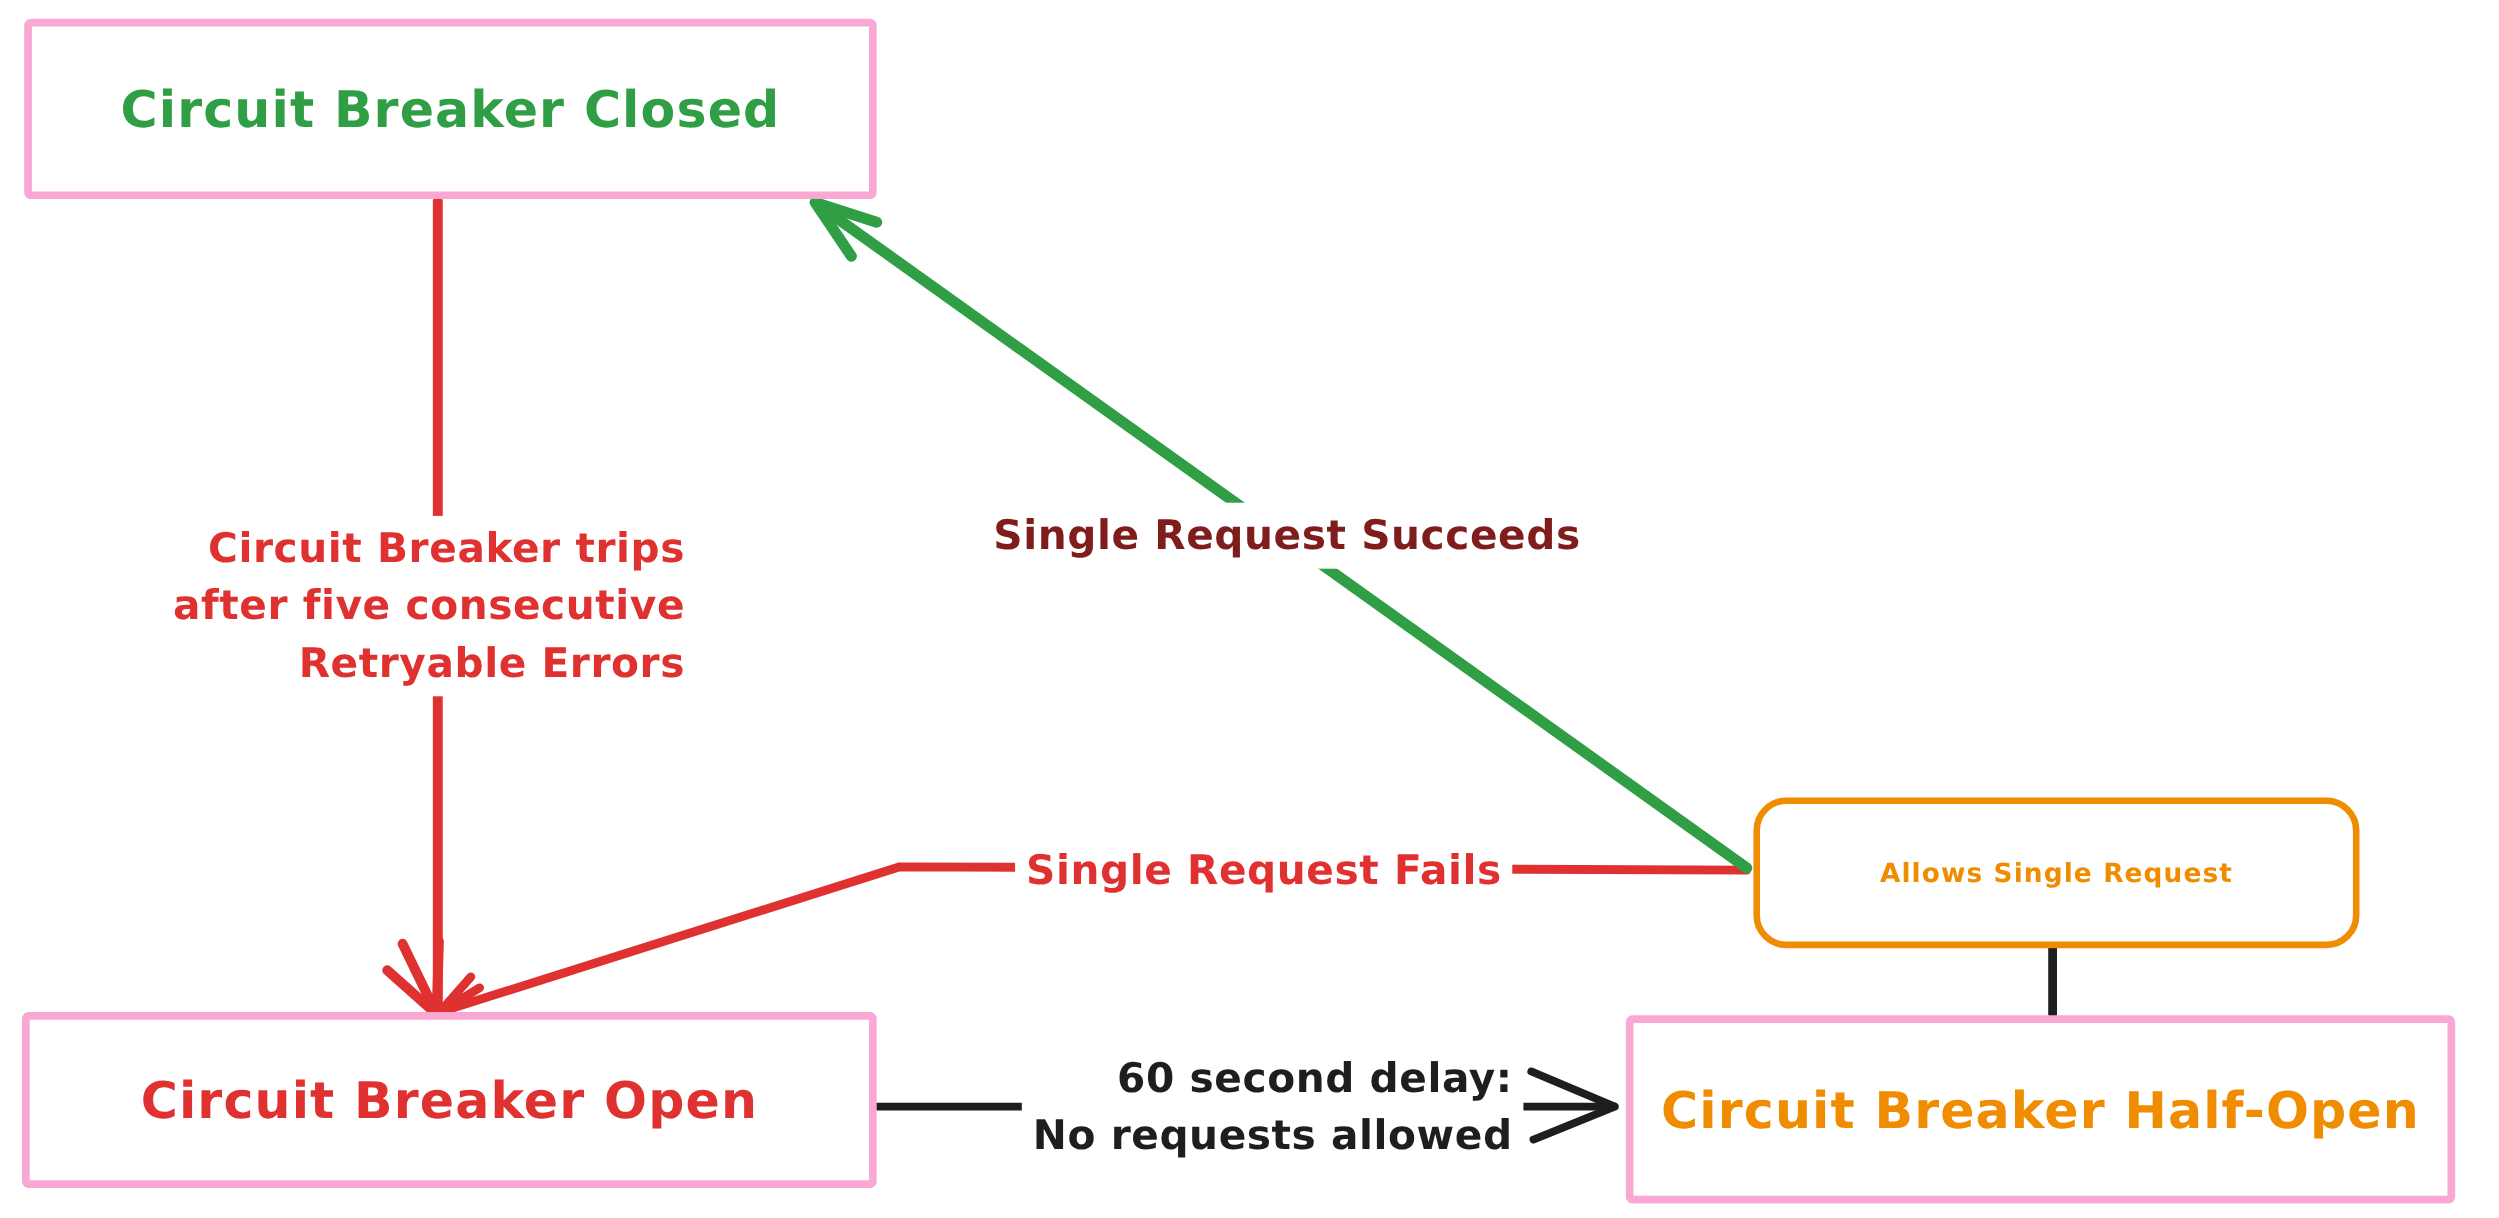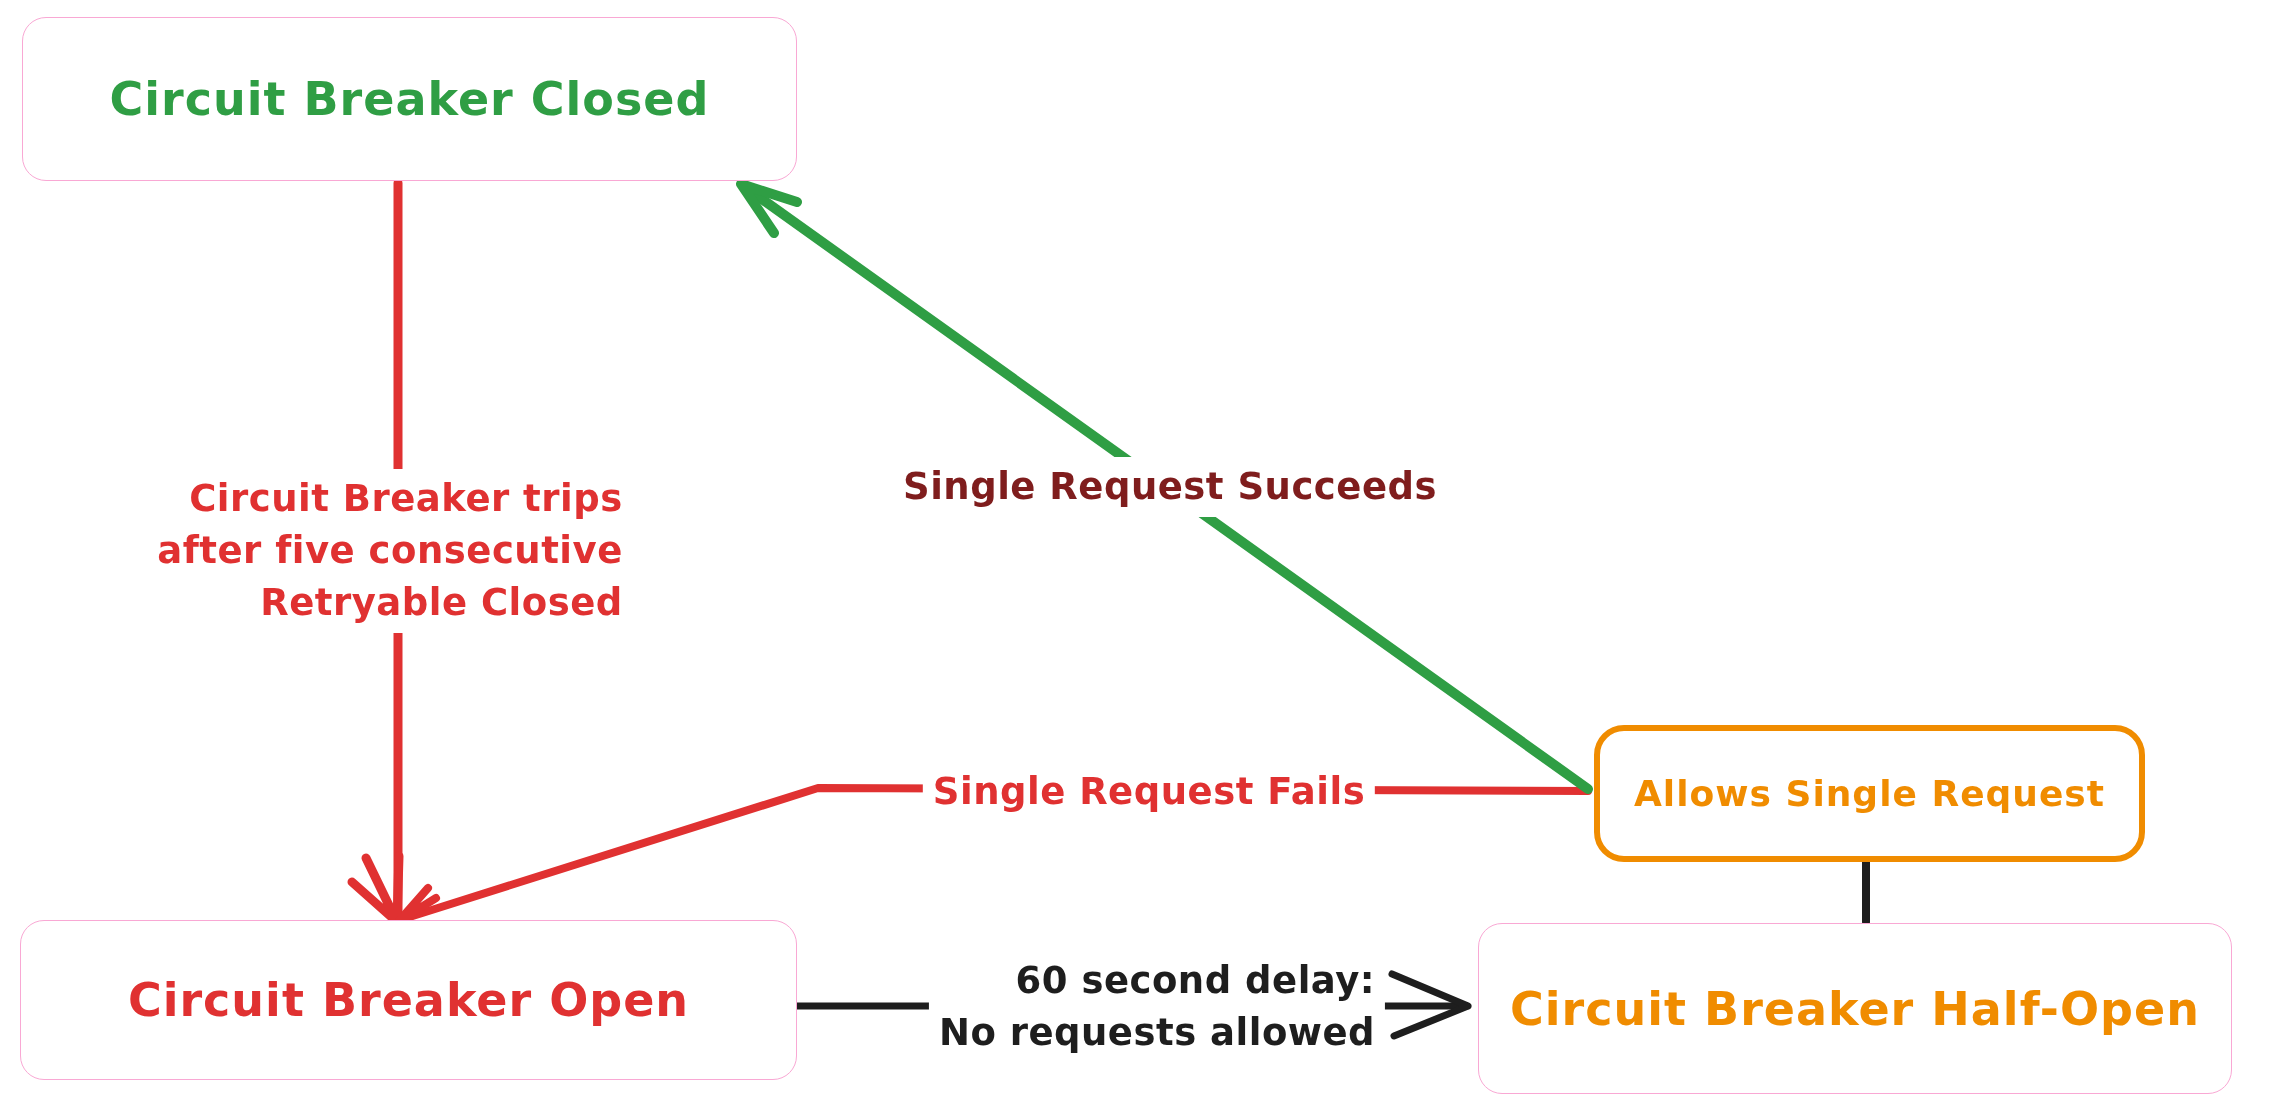--- a/index.html
+++ b/index.html
@@ -24,22 +24,22 @@
   }
   .edges-svg * {
     fill: none;
     stroke-linecap: round;
     stroke-linejoin: round;
   }
   
   .node {
     position: absolute;
     background: #ffffff;
-    border: 1px solid #f9a8d4;
-    border-radius: 24px;
+    border: 7px solid #f9a8d4;
+    border-radius: 6px;
     display: flex;
     align-items: center;
     justify-content: center;
     box-sizing: border-box;
   }
   .node .node-label {
     font-weight: bold;
     letter-spacing: 1px;
     white-space: nowrap;
   }
@@ -47,21 +47,21 @@
   .node-open      { left: 20px;   top: 920px; width: 777px; height: 160px; justify-content: center; }
   .node-half-open { left: 1478px; top: 923px; width: 754px; height: 171px; }
   .node-allows {
     left: 1594px; top: 725px; width: 551px; height: 137px;
     border: 6px solid #f08c00;
     border-radius: 30px;
   }
   .node-closed .node-label    { color: #2f9e44; font-size: 46px; }
   .node-open .node-label      { color: #e03131; font-size: 46px; }
   .node-half-open .node-label { color: #f08c00; font-size: 46px; }
-  .node-allows .node-label    { color: #f08c00; font-size: 36px; }
+  .node-allows .node-label    { color: #f08c00; font-size: 24px; }
   
   .edge-label {
     position: absolute;
     transform: translate(-50%, -50%);
     background: #ffffff;
     padding: 4px 10px;
     text-align: right;
     font-weight: bold;
     font-size: 37px;
     letter-spacing: 0.5px;
@@ -102,21 +102,21 @@
     </g>
 
     <g stroke-width="8" stroke="#1e1e1e">
       <path d="M 1866 862 L 1866 922"></path>
     </g>
   </svg>
 
   <div class="edge-label label-trips">
     <span>Circuit Breaker trips</span>
     <span>after five consecutive</span>
-    <span>Retryable Closed</span>
+    <span>Retryable Errors</span>
   </div>
 
   <div class="edge-label label-succeeds">
     <span>Single Request Succeeds</span>
   </div>
 
   <div class="edge-label label-fails">
     <span>Single Request Fails</span>
   </div>
 

